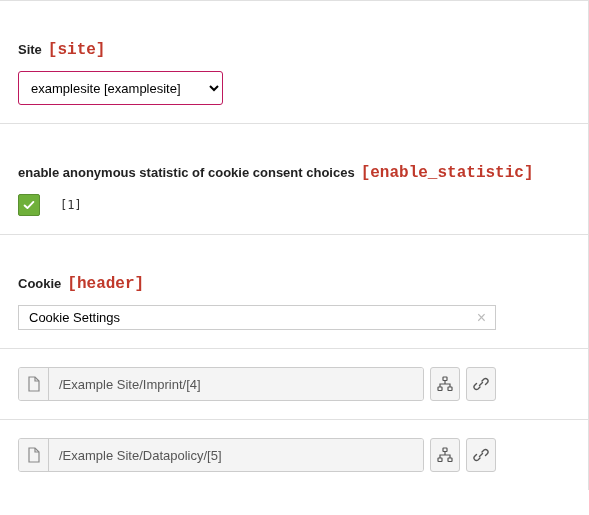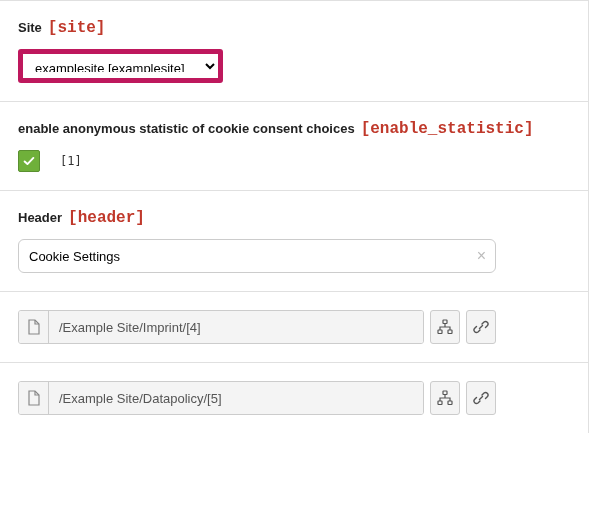--- a/index.html
+++ b/index.html
@@ -16,31 +16,32 @@
     padding: 18px;
   }
   .section:first-child { border-top: 1px solid #e0e0e0; }
   .field-label {
     font-weight: 700;
     color: #222;
     margin-bottom: 12px;
     display: flex;
     align-items: baseline;
     gap: 6px;
+    margin-top: 22px;
   }
   .tech-key {
     font-family: "SFMono-Regular", Consolas, "Liberation Mono", Menlo, monospace;
     font-size: 16px;
     color: #c0392b;
     font-weight: 600;
   }
   select {
     font-size: 13px;
     padding: 6px 8px;
-    border: 5px solid #be185d;
+    border: 1px solid #be185d;
     border-radius: 3px;
     background: #fff;
     min-width: 205px;
     height: 34px;
   }
   .checkbox-row {
     display: flex;
     align-items: center;
     gap: 20px;
   }
@@ -60,24 +61,24 @@
     font-family: "SFMono-Regular", Consolas, monospace;
     font-size: 12px;
     color: #333;
   }
   .text-input-wrap {
     position: relative;
     width: 478px;
   }
   .text-input {
     width: 100%;
-    height: 34px;
+    height: 25px;
     padding: 6px 30px 6px 10px;
     border: 1px solid #ccc;
-    border-radius: 6px;
+    border-radius: 0;
     font-size: 13px;
     background: #fff;
   }
   .clear-btn {
     position: absolute;
     right: 8px;
     top: 50%;
     transform: translateY(-50%);
     color: #bbb;
     cursor: pointer;
@@ -154,21 +155,21 @@
       <svg viewBox="0 0 16 16">
         <path d="M3 8.5 L6.2 11.5 L13 4.5" stroke="#fff" stroke-width="2.2" fill="none" stroke-linecap="round" stroke-linejoin="round"></path>
       </svg>
     </span>
     <span class="check-value">[1]</span>
   </div>
 </div>
 
 <div class="section">
   <div class="field-label">
-    <span>Header</span>
+    <span>Cookie</span>
     <span class="tech-key">[header]</span>
   </div>
   <div class="text-input-wrap">
     <input type="text" class="text-input" value="Cookie Settings" style="">
     <button class="clear-btn">
       <span>×</span>
     </button>
   </div>
 </div>
 

